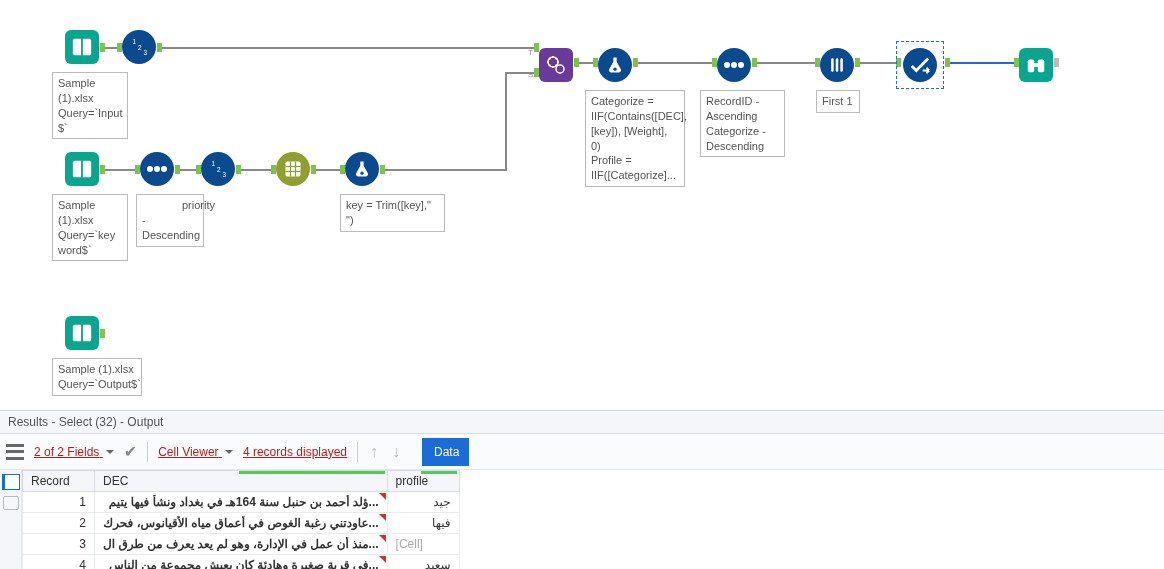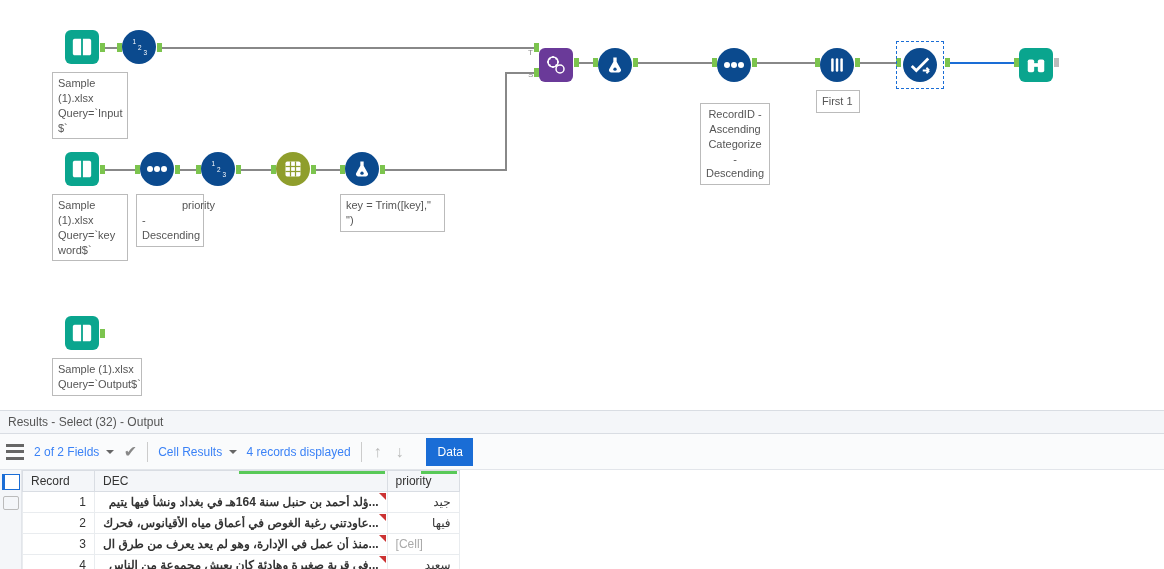--- a/index.html
+++ b/index.html
@@ -18,21 +18,21 @@
   .stub-gray { position:absolute; width:5px; height:9px; background:#bbb; }
   
   .h-line { position:absolute; height:2px; background:#888; }
   .v-line { position:absolute; width:2px; background:#888; }
   .blue-line-h { position:absolute; height:2px; background:#1a6dd6; }
   
   .results-head { position:absolute; top:410px; left:0; right:0; height:24px; background:#f4f6f9; border-top:1px solid #d9dde3; border-bottom:1px solid #d9dde3; padding:4px 8px; color:#555; }
   .toolbar { position:absolute; top:434px; left:0; right:0; height:36px; background:#fafbfc; border-bottom:1px solid #e2e5ea; display:flex; align-items:center; padding:0 6px; gap:10px; }
   .tb-icon { width:18px; height:16px; display:flex; flex-direction:column; justify-content:space-between; }
   .tb-icon span { height:3px; background:#666; }
-  .tb-text { color:#3b82f6; white-space:nowrap; }
+  .tb-text { color:#b91c1c; white-space:nowrap;text-decoration:underline; }
   .caret { display:inline-block; border-top:4px solid #666; border-left:4px solid transparent; border-right:4px solid transparent; vertical-align:middle; margin-left:3px; }
   .check { color:#888; font-size:16px; }
   .divider { width:1px; height:20px; background:#ccc; }
   .arrow-btn { color:#bbb; font-size:16px; padding:0 2px; }
   .search { margin-left:auto; display:flex; align-items:center; background:#fff; border:1px solid #ccd3db; border-radius:3px; padding:3px 8px; width:220px; }
   .search svg { flex:none; }
   .search input { border:none; outline:none; flex:1; font-size:12px; color:#555; margin-left:6px; }
   .data-btn { background:#1a6dd6; color:#fff; padding:7px 10px 7px 12px; font-size:12px; margin-left:10px; }
   .grid-area { position:absolute; top:470px; left:0; right:0; bottom:0; display:flex; }
   .side-tabs { width:22px; background:#f4f6f9; border-right:1px solid #e2e5ea; display:flex; flex-direction:column; align-items:center; padding-top:4px; gap:6px; }
@@ -100,33 +100,35 @@
   <div class="tool-icon blue" style="left:598px; top:48px;">
     <svg width="20" height="20" viewBox="0 0 24 24">
         <path fill="#fff" d="M10 3h4v5l5 9c1 2-1 4-3 4H8c-2 0-4-2-3-4l5-9V3z"></path>
         <circle cx="12" cy="17" r="2" fill="#0b4a8e"></circle>
       </svg>
   </div>
   <div class="stub" style="left:633px; top:58px;"></div>
   <div class="h-line" style="left:638px; top:62px; width:74px;"></div>
   <div class="stub" style="left:712px; top:58px;"></div>
 
+  <div class="annotation" style="left:585px; top:90px; width:100px;"><span style="white-space:pre-line;">Categorize = IIF(Contains([DEC], [key]), [Weight], 0)
+Profile = IIF([Categorize]...</span></div>
 
   <div class="tool-icon blue" style="left:717px; top:48px;">
     <svg width="22" height="10" viewBox="0 0 22 10">
         <circle cx="4" cy="5" r="3" fill="#fff"></circle>
         <circle cx="11" cy="5" r="3" fill="#fff"></circle>
         <circle cx="18" cy="5" r="3" fill="#fff"></circle>
       </svg>
   </div>
   <div class="stub" style="left:752px; top:58px;"></div>
   <div class="h-line" style="left:757px; top:62px; width:58px;"></div>
   <div class="stub" style="left:815px; top:58px;"></div>
 
-  <div class="annotation" style="left:700px; top:103px; width:70px;text-align:center;"><span style="white-space:pre-line;">RecordID - Ascending
+  <div class="annotation" style="left:700px; top:90px; width:85px;"><span style="white-space:pre-line;">RecordID - Ascending
 Categorize - Descending</span></div>
 
   <div class="tool-icon blue" style="left:820px; top:48px;">
     <svg width="20" height="20" viewBox="0 0 24 24">
         <rect x="5" y="4" width="3" height="16" rx="1.5" fill="#fff"></rect>
         <rect x="10.5" y="4" width="3" height="16" rx="1.5" fill="#fff"></rect>
         <rect x="16" y="4" width="3" height="16" rx="1.5" fill="#fff"></rect>
       </svg>
   </div>
   <div class="stub" style="left:855px; top:58px;"></div>
@@ -235,41 +237,41 @@
 
 <div class="toolbar">
   <div class="tb-icon">
       <span></span>
       <span></span>
       <span></span>
     </div>
   <span class="tb-text"><span>2 of 2 Fields</span> <span class="caret"></span></span>
   <span class="check">✔</span>
   <div class="divider"></div>
-  <span class="tb-text"><span>Cell Results</span> <span class="caret"></span></span>
+  <span class="tb-text"><span>Cell Viewer</span> <span class="caret"></span></span>
   <span class="tb-text">4 records displayed</span>
   <div class="divider"></div>
   <span class="arrow-btn">↑</span>
   <span class="arrow-btn">↓</span>
 
   <div class="data-btn">Data</div>
 </div>
 
 <div class="grid-area">
   <div class="side-tabs">
     <div class="tab-sel"></div>
     <div class="tab-off"></div>
   </div>
   <div class="grid-wrap">
     <table class="data">
       <thead>
         <tr>
           <th class="col-record">Record</th>
           <th class="col-dec"><span class="green-bar-top"></span><span>DEC</span></th>
-          <th class="col-profile"><span class="green-bar-top"></span><span>priority</span></th>
+          <th class="col-profile"><span class="green-bar-top"></span><span>profile</span></th>
         </tr>
       </thead>
       <tbody>
         <tr>
           <td class="col-record" style="text-align:right;">1</td>
           <td class="col-dec cell red-tri">
               <div class="rtl trunc">...ؤلد أحمد بن حنبل سنة 164هـ في بغداد ونشأ فيها يتيم</div>
             </td>
           <td class="col-profile rtl">جيد</td>
         </tr>

